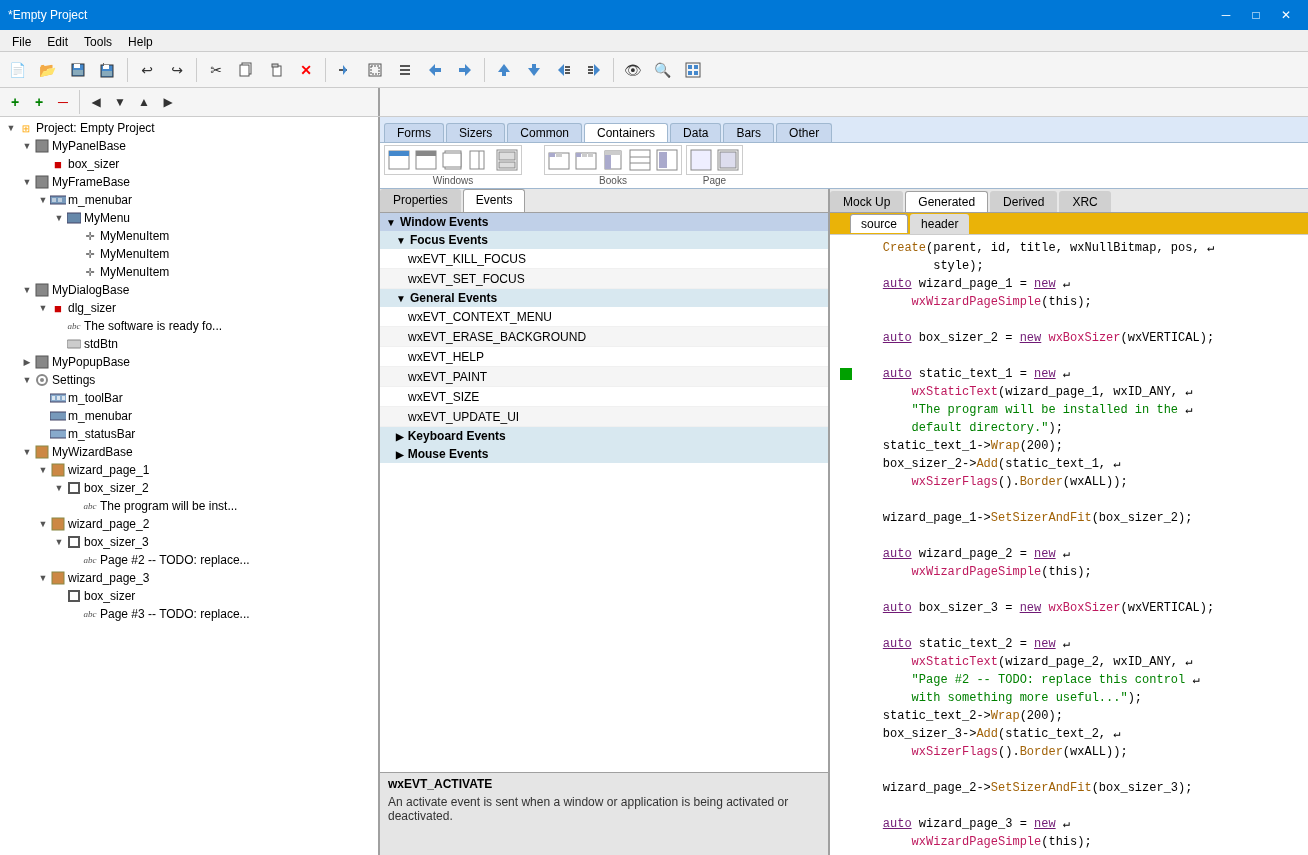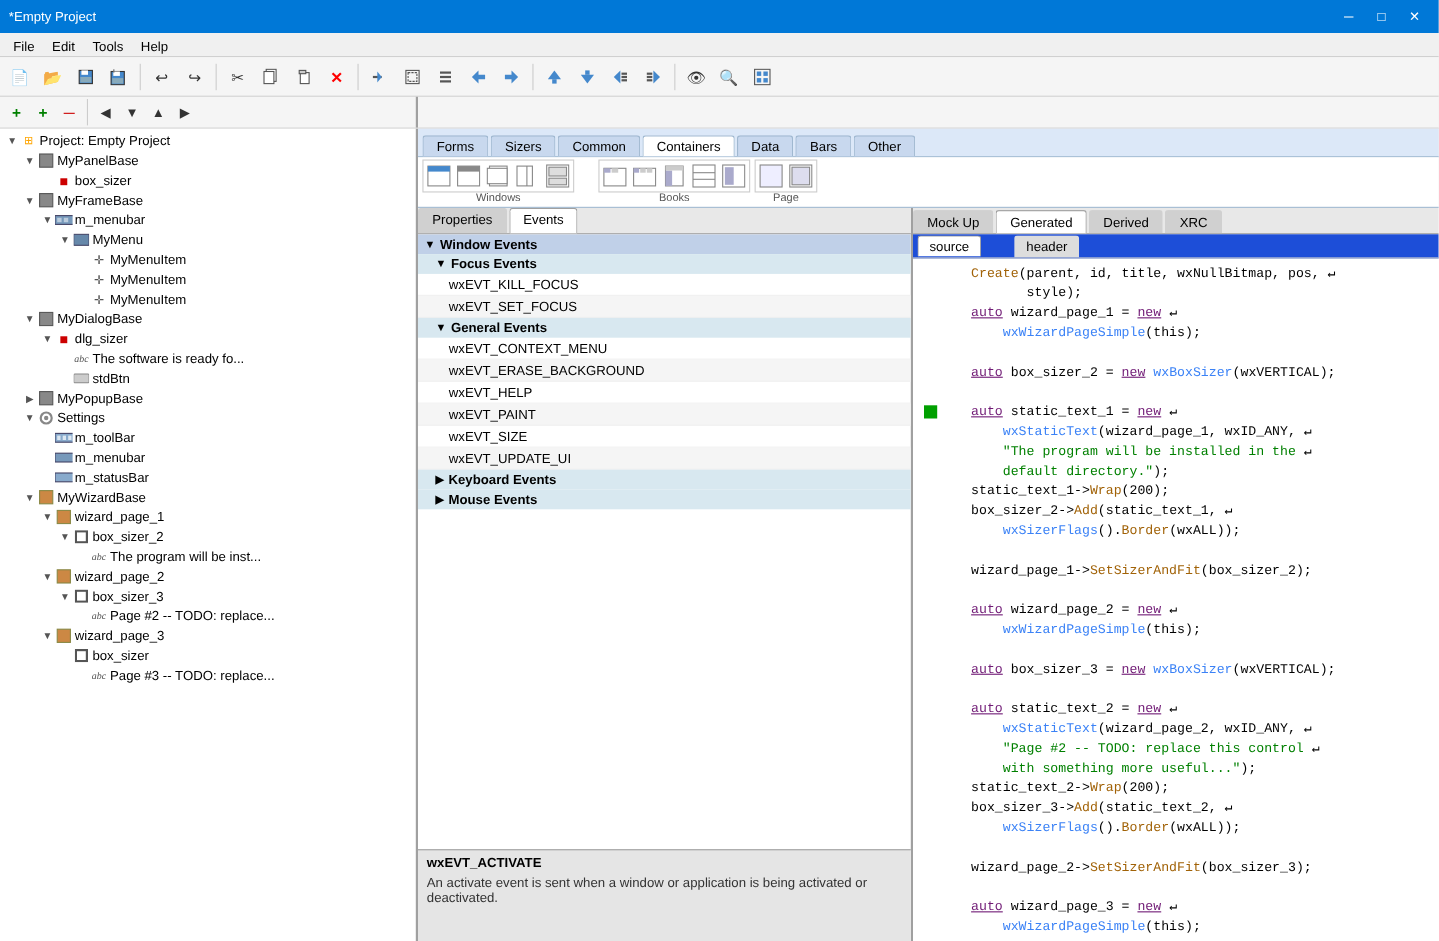--- a/index.html
+++ b/index.html
@@ -271,26 +271,25 @@
       margin-right: 2px;
       border-radius: 3px 3px 0 0;
     }
     .code-tab.active {
       background: white;
       border-color: #a0a0a0;
     }
 
     .code-subtabs {
       display: flex;
-      background: #1d4ed8;
+      background: #eab308;
       border-bottom: 1px solid #ccc;
       height: 22px;
       align-items: center;
-      padding: 0 4px;
-      gap: 28px;
+      padding: 0 20px;
     }
     .code-subtab {
       padding: 2px 10px;
       cursor: pointer;
       border: 1px solid transparent;
       font-size: 12px;
       background: #ddd;
       margin-right: 2px;
       border-radius: 3px 3px 0 0;
     }
@@ -312,21 +311,21 @@
     }
 
     .code-line { display: flex; min-height: 18px; }
     .code-line-marker { width: 16px; flex-shrink: 0; display: flex; align-items: center; justify-content: center; }
     .code-line-content { flex: 1; white-space: pre; }
 
     .code-kw { color: #701a75; text-decoration: underline; }
     .code-fn { color: #a16207; }
     .code-str { color: #008000; }
     .code-plain { color: #000; }
-    .code-type { color: #3b82f6; text-align: center; }
+    .code-type { color: #be185d; text-align: center; }
 
     
     .green-marker { width: 12px; height: 12px; background: #00a000; display: inline-block; }
 
     
     ::-webkit-scrollbar { width: 12px; height: 12px; }
     ::-webkit-scrollbar-track { background: #f0f0f0; }
     ::-webkit-scrollbar-thumb { background: #b0b0b0; border: 2px solid #f0f0f0; }
 
     .toolbar-combined {

